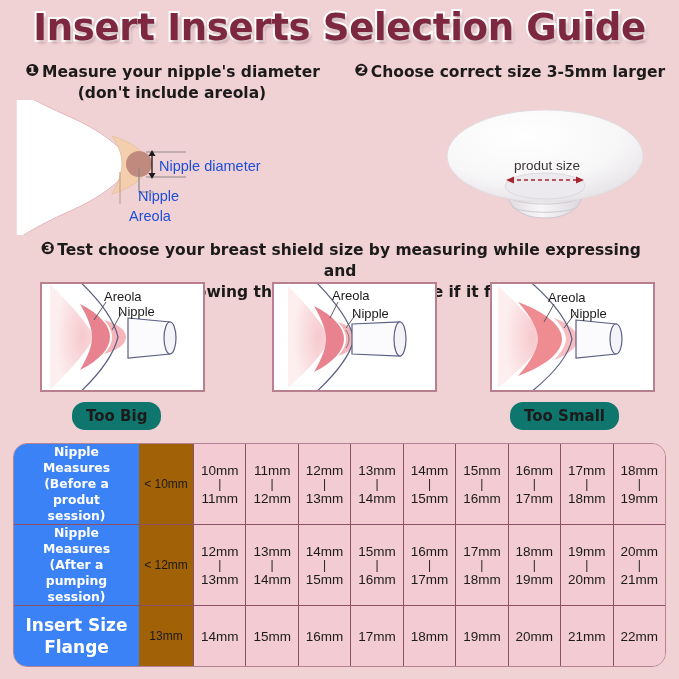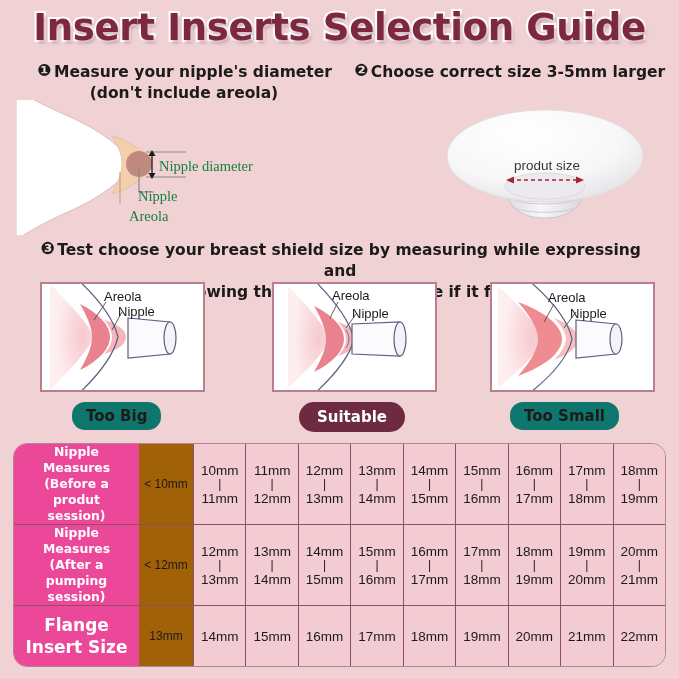--- a/index.html
+++ b/index.html
@@ -27,42 +27,42 @@
 
   
   .step-head{
     position:absolute;
     font-family:"DejaVu Sans", sans-serif;
     font-size:15.5px;font-weight:bold;
     line-height:21px;
     color:#1c1a1a;
     text-align:center;
   }
-  #step1-head{left:24px;top:62px;width:320px;}
+  #step1-head{left:12px;top:62px;width:320px;}
   #step2-head{left:346px;top:62px;width:326px;}
   #step3-head{left:30px;top:240px;width:620px;}
 
   .circ-num{
     display:inline-block;
     width:15px;height:15px;line-height:15px;
     border-radius:50%;
     background:#1c1a1a;color:#f0d2d5;
     font-size:11px;font-weight:bold;
     text-align:center;
     vertical-align:1px;
     margin-right:1px;
     font-family:"DejaVu Sans", sans-serif;
   }
 
   
   #breast-figure{position:absolute;left:16px;top:100px;width:330px;height:135px;}
   .fig-label{
     position:absolute;
-    font-family:Liberation Serif, serif;
-    font-size:14.5px;color:#15803d;white-space:nowrap;
+    font-family:Liberation Sans, sans-serif;
+    font-size:14.5px;color:#1d4ed8;white-space:nowrap;
   }
   #lbl-nipple-diameter{left:143px;top:58px;}
   #lbl-nipple{left:122px;top:88px;}
   #lbl-areola{left:113px;top:108px;}
 
   
   #product-figure{position:absolute;left:430px;top:100px;width:230px;height:130px;}
   #lbl-product-size{
     position:absolute;left:62px;top:58px;width:110px;text-align:center;
     font-family:"Liberation Sans", sans-serif;
@@ -110,21 +110,21 @@
     overflow:hidden;
     border:1px solid #b58294;
     box-sizing:border-box;
     display:flex;flex-direction:column;
     background:#f2ccd2;
   }
   .trow{display:flex;flex:1 1 0;}
   .trow + .trow{border-top:1px solid #8c5166;}
   .rowhead{
     width:125px;flex:0 0 125px;
-    background:#ec4899;color:#ffffff;
+    background:#3b82f6;color:#ffffff;
     display:flex;align-items:center;justify-content:center;
     text-align:center;
     font-family:"DejaVu Sans", sans-serif;
     font-size:12.4px;font-weight:bold;line-height:16px;
     padding:0 8px;box-sizing:border-box;
   }
   .rowhead.big{font-size:17px;line-height:22px;}
   .firstcell{
     width:54px;flex:0 0 54px;
     display:flex;align-items:center;justify-content:center;
@@ -280,21 +280,20 @@
       <path d="M84,36 L124,40 L124,70 L84,74 Z" fill="#fbfbfd" stroke="#5b5f84" stroke-width="1.2"></path>
       <ellipse cx="124" cy="55" rx="6" ry="15" fill="#f4f4f8" stroke="#5b5f84" stroke-width="1.2"></ellipse>
       <line x1="52" y1="38" x2="62" y2="20" stroke="#4c4a55" stroke-width="0.9"></line>
       <line x1="72" y1="44" x2="84" y2="28" stroke="#4c4a55" stroke-width="0.9"></line>
     </svg>
     <span class="panel-txt" style="left:56px;top:6px;">Areola</span>
     <span class="panel-txt" style="left:78px;top:22px;">Nipple</span>
   </div>
 
   <div class="panel-caption cap-plain" id="cap-too-big">Too Big</div>
-  <div class="panel-caption cap-hilite" id="cap-suitable">Suitable</div>
   <div class="panel-caption cap-plain" id="cap-too-small">Too Small</div>
 
   <div id="size-table">
       <div class="trow">
         <div class="rowhead">
           <div>
             <div>Nipple Measures</div>
             <div>(Before a produt</div>
             <div>session)</div>
           </div>
@@ -397,22 +396,22 @@
         </div>
         <div class="cell">
           <span>20mm</span>
           <span class="dash">|</span>
           <span>21mm</span>
         </div>
       </div>
       <div class="trow">
         <div class="rowhead big">
           <div>
+            <div>Insert Size</div>
             <div>Flange</div>
-            <div>Insert Size</div>
           </div>
         </div>
         <div class="firstcell">13mm</div>
         <div class="cell single">14mm</div>
         <div class="cell single">15mm</div>
         <div class="cell single">16mm</div>
         <div class="cell single">17mm</div>
         <div class="cell single">18mm</div>
         <div class="cell single">19mm</div>
         <div class="cell single">20mm</div>

